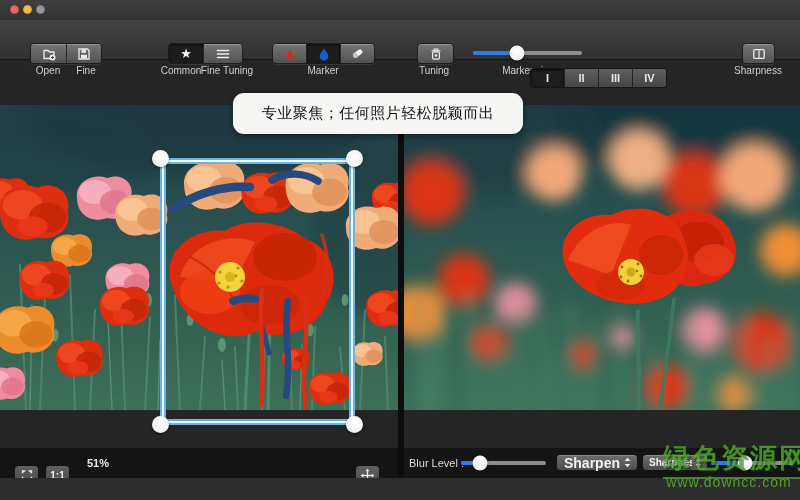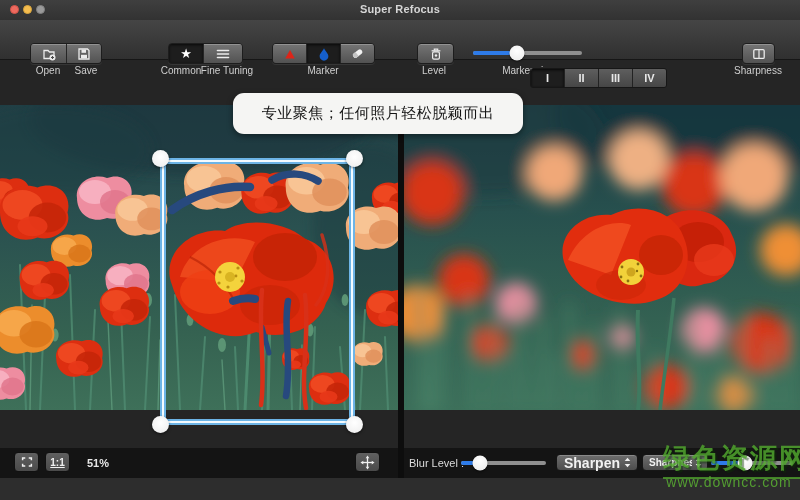--- a/index.html
+++ b/index.html
@@ -59,21 +59,21 @@
   .handle.bl{left:-10px;bottom:-10px;}.handle.br{right:-10px;bottom:-10px;}
   
   .tooltip{position:absolute;left:233px;top:93px;width:290px;height:41px;z-index:8;
     background:#f5f5f3;border-radius:11px;box-shadow:0 2px 6px rgba(0,0,0,.45);
     display:flex;align-items:center;justify-content:center;
     font-size:15px;font-weight:500;color:#141414;letter-spacing:.5px;}
   
   .statusbar{position:absolute;top:448px;height:30px;background:#141414;}
   .statusbar.left{left:0;width:398px;}
   .statusbar.right{left:404px;width:396px;}
-  .sbtn{position:absolute;top:4px;width:25px;height:20px;border-radius:4px;border:1px solid #111;
+  .sbtn{position:absolute;top:17px;width:25px;height:20px;border-radius:4px;border:1px solid #111;
     background:linear-gradient(#606060,#4a4a4a);display:flex;align-items:center;justify-content:center;
     box-sizing:border-box;color:#f0f0f0;text-decoration:underline;}
   .zoom-val{position:absolute;left:87px;top:9px;font-size:11px;font-weight:bold;color:#e8e8e8;}
   .bl-label{position:absolute;left:5px;top:9px;font-size:11px;color:#dcdcdc;}
   .popup{position:absolute;top:6px;height:17px;border-radius:4px;border:1px solid #161616;
     background:linear-gradient(#6d6d6d,#4d4d4d);box-shadow:inset 0 1px 0 rgba(255,255,255,.2);
     display:flex;align-items:center;box-sizing:border-box;}
   .popup .ptext{flex:1;text-align:center;font-size:14px;font-weight:bold;color:#f2f2f2;padding-left:6px;white-space:nowrap;overflow:hidden;}
   .bottomstrip{position:absolute;left:0;top:478px;width:800px;height:22px;background:#2d2d2d;}
   
@@ -86,21 +86,20 @@
 </style>
 </head>
 <body>
 
 <div class="titlebar">
   <div class="lights">
     <div class="light red"></div>
     <div class="light yellow"></div>
     <div class="light gray"></div>
   </div>
-  <div class="win-title">Super Refocus</div>
 </div>
 
 <div class="toolbar">
 
   <div class="seg" style="left:30px;">
     <div class="segbtn" style="width:35px;">
       <svg width="16" height="16" viewBox="0 0 16 16">
         <path d="M3,4.5 h4 l1.5,1.5 H13 v6.5 H3 Z" fill="none" stroke="#ececec" stroke-width="1.3"></path>
         <circle cx="11.5" cy="11.5" r="3" fill="#ececec"></circle>
         <path d="M11.5,10 v3 M10,11.5 h3" stroke="#4a4a4a" stroke-width="1.1"></path>
@@ -108,21 +107,21 @@
     </div>
     <div class="segbtn" style="width:34px;">
       <svg width="16" height="16" viewBox="0 0 16 16">
         <path d="M3,3 h8.5 L13,4.5 V13 H3 Z" fill="none" stroke="#ececec" stroke-width="1.3"></path>
         <rect x="5.5" y="3.6" width="4.5" height="3.2" fill="#ececec"></rect>
         <rect x="5" y="8.8" width="6" height="3.6" fill="#ececec"></rect>
       </svg>
     </div>
   </div>
   <div class="tlabel" style="left:48px;">Open</div>
-  <div class="tlabel" style="left:86px;">Save</div>
+  <div class="tlabel" style="left:86px;">Fine</div>
 
   <div class="seg" style="left:168px;">
     <div class="segbtn on" style="width:34px;">
       <span class="star">★</span>
     </div>
     <div class="segbtn" style="width:38px;">
       <svg width="16" height="16" viewBox="0 0 16 16">
         <g stroke="#ececec" stroke-width="1.6" stroke-linecap="round">
           <line x1="2.5" y1="4.5" x2="13.5" y2="4.5"></line>
             <line x1="2.5" y1="8" x2="13.5" y2="8"></line>
@@ -157,21 +156,21 @@
   <div class="tlabel" style="left:323px;">Marker</div>
 
   <div class="btn" style="left:417px;width:35px;">
     <svg width="16" height="16" viewBox="0 0 16 16">
       <path d="M6.3,4.6 v-1.4 h3.4 v1.4" fill="none" stroke="#ececec" stroke-width="1.2"></path>
       <line x1="3.6" y1="4.8" x2="12.4" y2="4.8" stroke="#ececec" stroke-width="1.2"></line>
       <rect x="4.6" y="5.8" width="6.8" height="7.4" rx="1.4" fill="none" stroke="#ececec" stroke-width="1.2"></rect>
       <circle cx="8" cy="9.5" r="1.2" fill="#ececec"></circle>
     </svg>
   </div>
-  <div class="tlabel" style="left:434px;">Level</div>
+  <div class="tlabel" style="left:434px;">Tuning</div>
 
   <div class="slider" style="left:473px;top:31px;width:109px;">
     <div class="s-fill" style="width: 40%;"></div>
     <div class="s-knob" style="left: 40%;"></div>
   </div>
   <div class="tlabel" style="left:528px;">Marker size</div>
 
   <div class="btn" style="left:742px;width:31px;">
     <svg width="16" height="16" viewBox="0 0 16 16">
       <rect x="2.8" y="3.6" width="10.4" height="8.8" rx="1.2" fill="none" stroke="#ececec" stroke-width="1.3"></rect>

